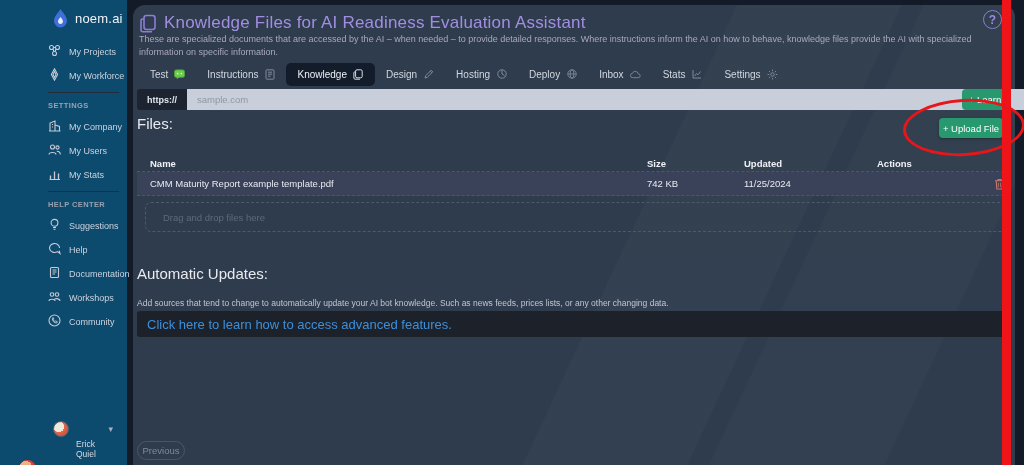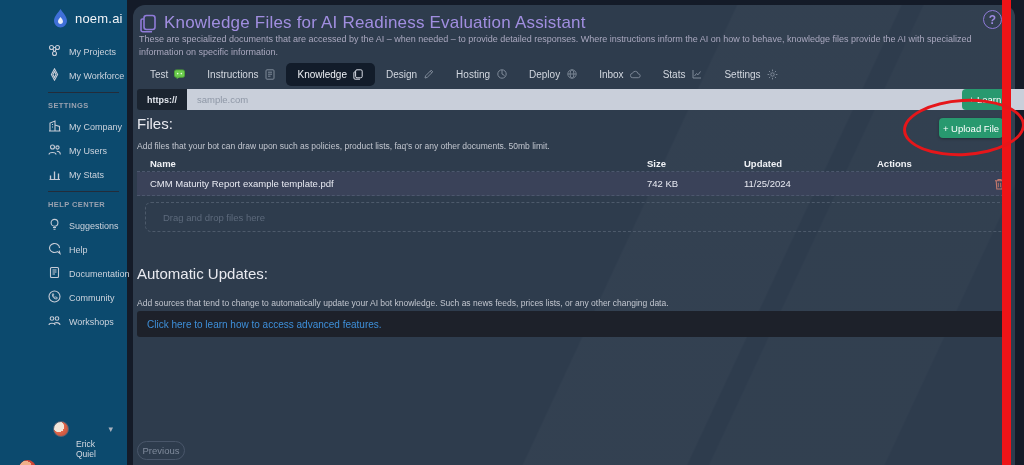--- a/index.html
+++ b/index.html
@@ -69,21 +69,21 @@
   .tbl-row { left:4px; top:167px; width:872px; height:24px; display:flex; align-items:center; font-size:9.5px; color:#e8eaf2;
     background:#3a4259; border-bottom:1px dashed #4c576d; cursor:default; }
   .row-actions { flex:1; display:flex; justify-content:flex-end; padding-right:4px; }
   .trash { width:11px; height:12px; cursor:pointer; }
   .dropzone { left:12px; top:197px; width:862px; height:30px; border:1px dashed #4d5a6b; border-radius:6px;
     display:flex; align-items:center; padding-left:17px; font-size:9.5px; color:#5d6a7c; cursor:pointer; }
   
   .auto-heading { left:4px; top:260px; font-size:15px; color:#e9eaf0; }
   .auto-caption { left:4px; top:293px; font-size:8.5px; color:#c2c6cf; }
   .link-box { left:4px; top:306px; width:868px; height:26px; background:#1d212a; border-radius:3px; display:flex; align-items:center; padding-left:10px; }
-  .adv-link { font-size:10px; color:#3e8fd9; cursor:pointer;text-align:center; }
+  .adv-link { font-size:13px; color:#3e8fd9; cursor:pointer;text-align:center; }
   .prev-btn { left:4px; top:436px; width:48px; height:19px; background:transparent; border:1px solid #49566a; border-radius:10px;
     color:#7f8a9b; font-size:9.5px; font-family:"Liberation Sans",sans-serif; cursor:pointer; }
   
   .red-strip { position:absolute; left:1002px; top:0; width:9px; height:465px; background:#ee1417; z-index:50; }
   .red-ellipse { position:absolute; left:903px; top:99px; width:122px; height:57px; border:3.5px solid #e6161a; border-radius:50%;
     transform:rotate(-3deg); z-index:51; pointer-events:none; }
   svg { display:block; }
 </style>
 </head>
 <body>
@@ -177,35 +177,35 @@
       <svg width="13" height="13" viewBox="0 0 13 13" fill="none" stroke="#c6cbd6" stroke-width="1.1">
           <rect x="2.5" y="1.5" width="8" height="10" rx="1"></rect>
           <path d="M4.5 4 h4 M4.5 6 h4 M4.5 8 h2.5"></path>
         </svg>
     </span>
     <span class="lbl">Documentation</span>
   </div>
   <div class="nav-item">
     <span class="nico">
       <svg width="13" height="13" viewBox="0 0 13 13" fill="none" stroke="#c6cbd6" stroke-width="1.1">
-          <circle cx="6.5" cy="6.5" r="5.5"></circle>
-          <path d="M4.3 4.2 c0 3 1.8 4.8 4.5 4.8 l0.5 -1.3 -1.6 -0.8 -0.8 0.7 c-0.8 -0.5 -1.3 -1 -1.7 -1.8 l0.7 -0.7 -0.7 -1.6 Z" stroke-width=".9"></path>
-        </svg>
-    </span>
-    <span class="lbl">Community</span>
-  </div>
-  <div class="nav-item">
-    <span class="nico">
-      <svg width="13" height="13" viewBox="0 0 13 13" fill="none" stroke="#c6cbd6" stroke-width="1.1">
           <circle cx="4" cy="4.5" r="1.8"></circle>
           <circle cx="9" cy="4.5" r="1.8"></circle>
           <path d="M1 11 C1 8.6 7 8.6 7 11 M6.5 8.9 C8.7 8.2 12 8.8 12 11"></path>
         </svg>
     </span>
     <span class="lbl">Workshops</span>
+  </div>
+  <div class="nav-item">
+    <span class="nico">
+      <svg width="13" height="13" viewBox="0 0 13 13" fill="none" stroke="#c6cbd6" stroke-width="1.1">
+          <circle cx="6.5" cy="6.5" r="5.5"></circle>
+          <path d="M4.3 4.2 c0 3 1.8 4.8 4.5 4.8 l0.5 -1.3 -1.6 -0.8 -0.8 0.7 c-0.8 -0.5 -1.3 -1 -1.7 -1.8 l0.7 -0.7 -0.7 -1.6 Z" stroke-width=".9"></path>
+        </svg>
+    </span>
+    <span class="lbl">Community</span>
   </div>
 
   <div class="side-spacer"></div>
 
   <div class="user-row">
     <span class="avatar"></span>
     <span class="user-name">Erick Quiel</span>
     <span class="chev">▾</span>
   </div>
   <div class="avatar-cut"></div>
@@ -316,21 +316,20 @@
   </div>
 
   <div class="p-abs learn-bar">
     <div class="proto-chip">https://</div>
     <input class="url-input" type="text" placeholder="sample.com" style="">
   </div>
   <button class="p-abs btn-green learn-btn">+ Learn</button>
 
   <div class="p-abs files-heading">Files:</div>
   <button class="p-abs btn-green upload-btn">+ Upload File</button>
-  <div class="p-abs files-caption">Add files that your bot can draw upon such as policies, product lists, faq's or any other documents. 50mb limit.</div>
 
   <div class="p-abs tbl-head">
     <div class="col-name">Name</div>
     <div class="col-size">Size</div>
     <div class="col-upd">Updated</div>
     <div class="col-act">Actions</div>
   </div>
 
   <div class="p-abs tbl-row">
     <div class="col-name">CMM Maturity Report example template.pdf</div>

